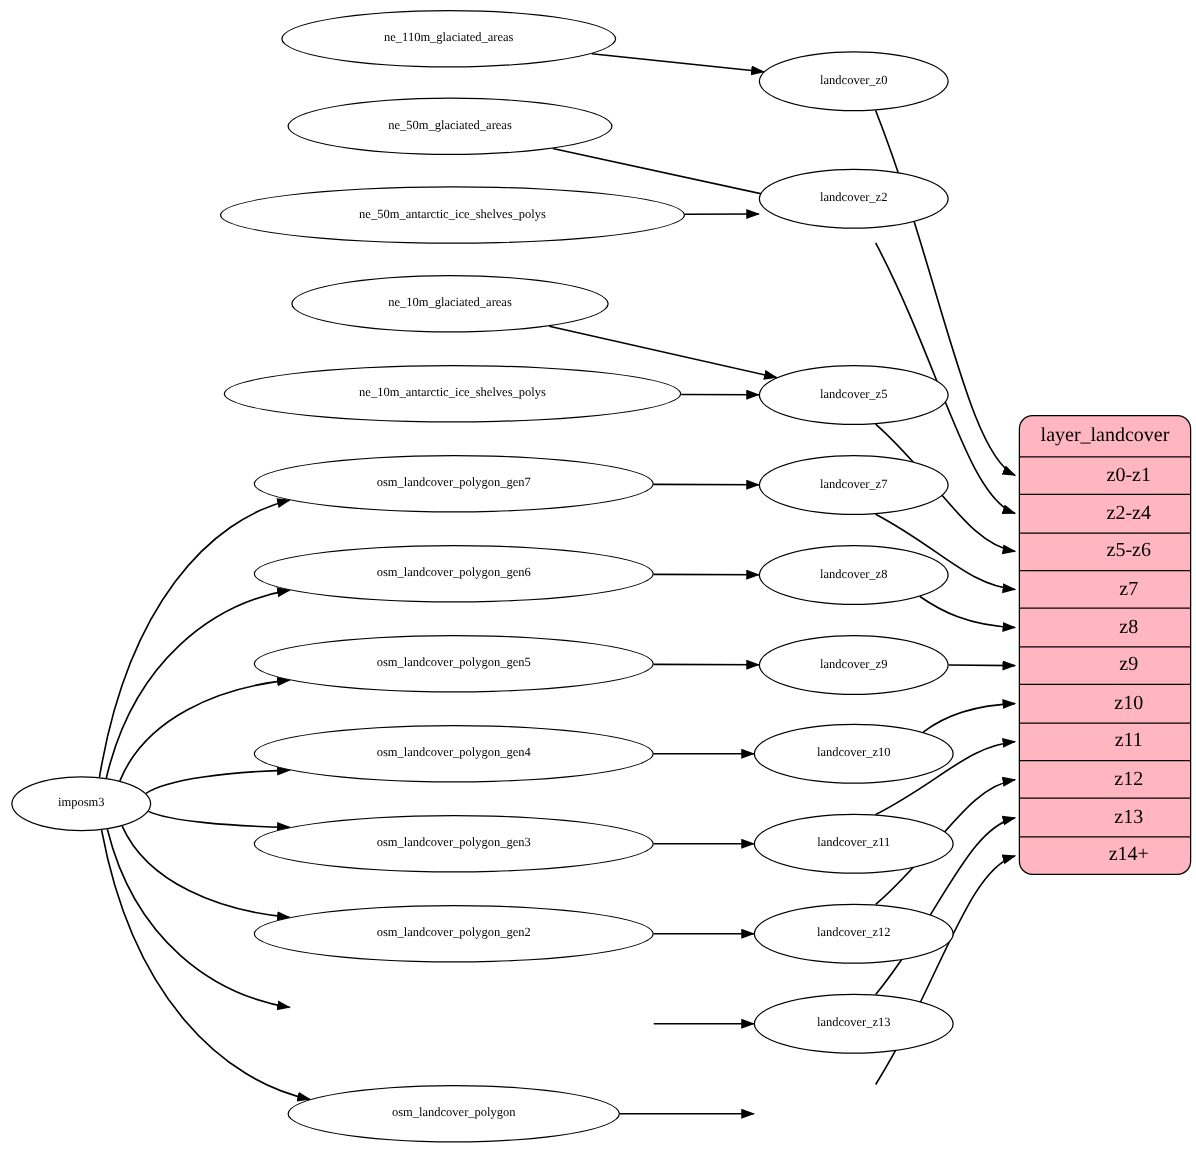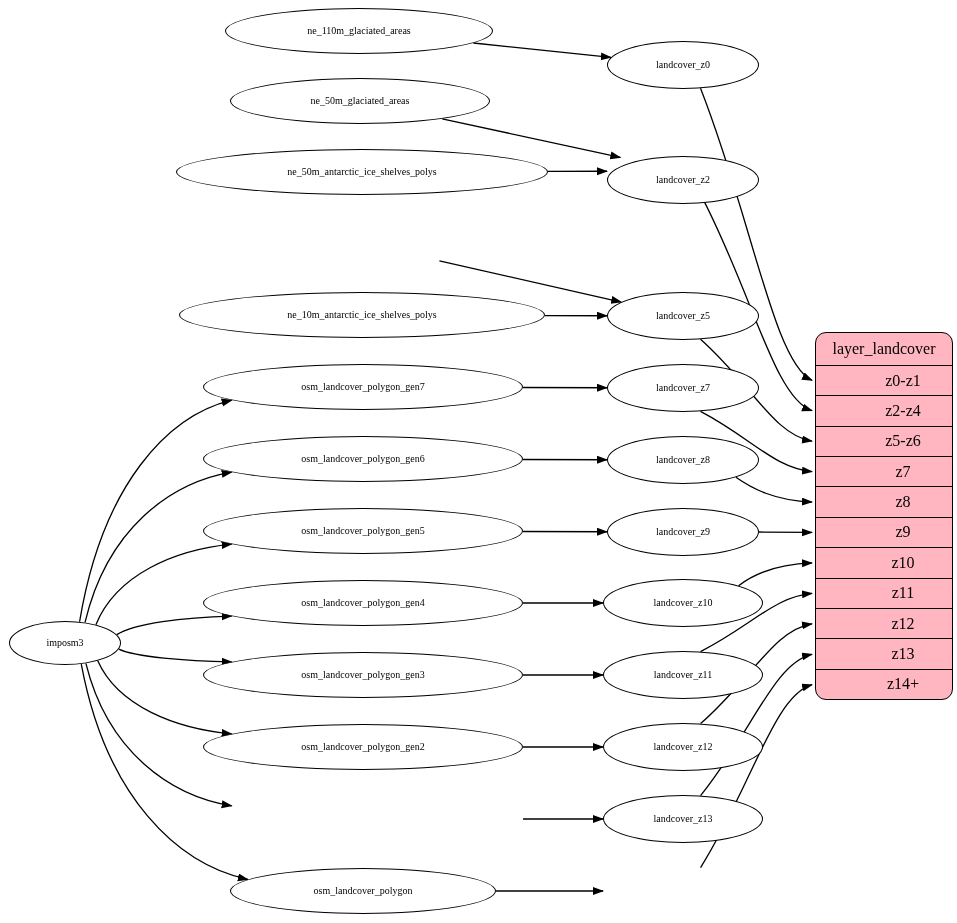--- a/index.html
+++ b/index.html
@@ -90,31 +90,32 @@
       <path d="M 700.560975609756 723.5853658536586 C 752 678.6932012195123, 774 629.8106219512196, 812 623.825" fill="none" stroke="#000000" stroke-width="1.3" marker-end="url(#arrow)"></path>
       <path d="M 700.560975609756 795.5853658536586 C 752 731.9957012195122, 774 662.7536219512195, 812 654.275" fill="none" stroke="#000000" stroke-width="1.3" marker-end="url(#arrow)"></path>
       <path d="M 700.560975609756 867.5853658536586 C 752 785.2982012195122, 774 695.6966219512195, 812 684.725" fill="none" stroke="#000000" stroke-width="1.3" marker-end="url(#arrow)"></path>
     </svg>
 
   <div class="ellipse" style="left:9px;top:621px;width:112px;height:44px">imposm3</div>
 
   <div class="ellipse" style="left:225px;top:8px;width:268px;height:46px">ne_110m_glaciated_areas</div>
   <div class="ellipse" style="left:230px;top:78px;width:260px;height:46px">ne_50m_glaciated_areas</div>
   <div class="ellipse" style="left:176px;top:149px;width:372px;height:46px">ne_50m_antarctic_ice_shelves_polys</div>
+  <div class="ellipse" style="left:233px;top:220px;width:254px;height:46px">ne_10m_glaciated_areas</div>
   <div class="ellipse" style="left:179px;top:292px;width:366px;height:46px">ne_10m_antarctic_ice_shelves_polys</div>
   <div class="ellipse" style="left:203px;top:364px;width:320px;height:46px">osm_landcover_polygon_gen7</div>
   <div class="ellipse" style="left:203px;top:436px;width:320px;height:46px">osm_landcover_polygon_gen6</div>
   <div class="ellipse" style="left:203px;top:508px;width:320px;height:46px">osm_landcover_polygon_gen5</div>
   <div class="ellipse" style="left:203px;top:580px;width:320px;height:46px">osm_landcover_polygon_gen4</div>
   <div class="ellipse" style="left:203px;top:652px;width:320px;height:46px">osm_landcover_polygon_gen3</div>
   <div class="ellipse" style="left:203px;top:724px;width:320px;height:46px">osm_landcover_polygon_gen2</div>
   <div class="ellipse" style="left:230px;top:868px;width:266px;height:46px">osm_landcover_polygon</div>
 
   <div class="ellipse" style="left:607px;top:41px;width:152px;height:48px">landcover_z0</div>
-  <div class="ellipse" style="left:607px;top:156px;width:152px;height:48px">landcover_z2</div>
+  <div class="ellipse" style="left:607px;top:135px;width:152px;height:48px">landcover_z2</div>
   <div class="ellipse" style="left:607px;top:292px;width:152px;height:48px">landcover_z5</div>
   <div class="ellipse" style="left:607px;top:364px;width:152px;height:48px">landcover_z7</div>
   <div class="ellipse" style="left:607px;top:436px;width:152px;height:48px">landcover_z8</div>
   <div class="ellipse" style="left:607px;top:508px;width:152px;height:48px">landcover_z9</div>
   <div class="ellipse" style="left:603px;top:579px;width:160px;height:48px">landcover_z10</div>
   <div class="ellipse" style="left:603px;top:651px;width:160px;height:48px">landcover_z11</div>
   <div class="ellipse" style="left:603px;top:723px;width:160px;height:48px">landcover_z12</div>
   <div class="ellipse" style="left:603px;top:795px;width:160px;height:48px">landcover_z13</div>
 
   <div class="ltable">

